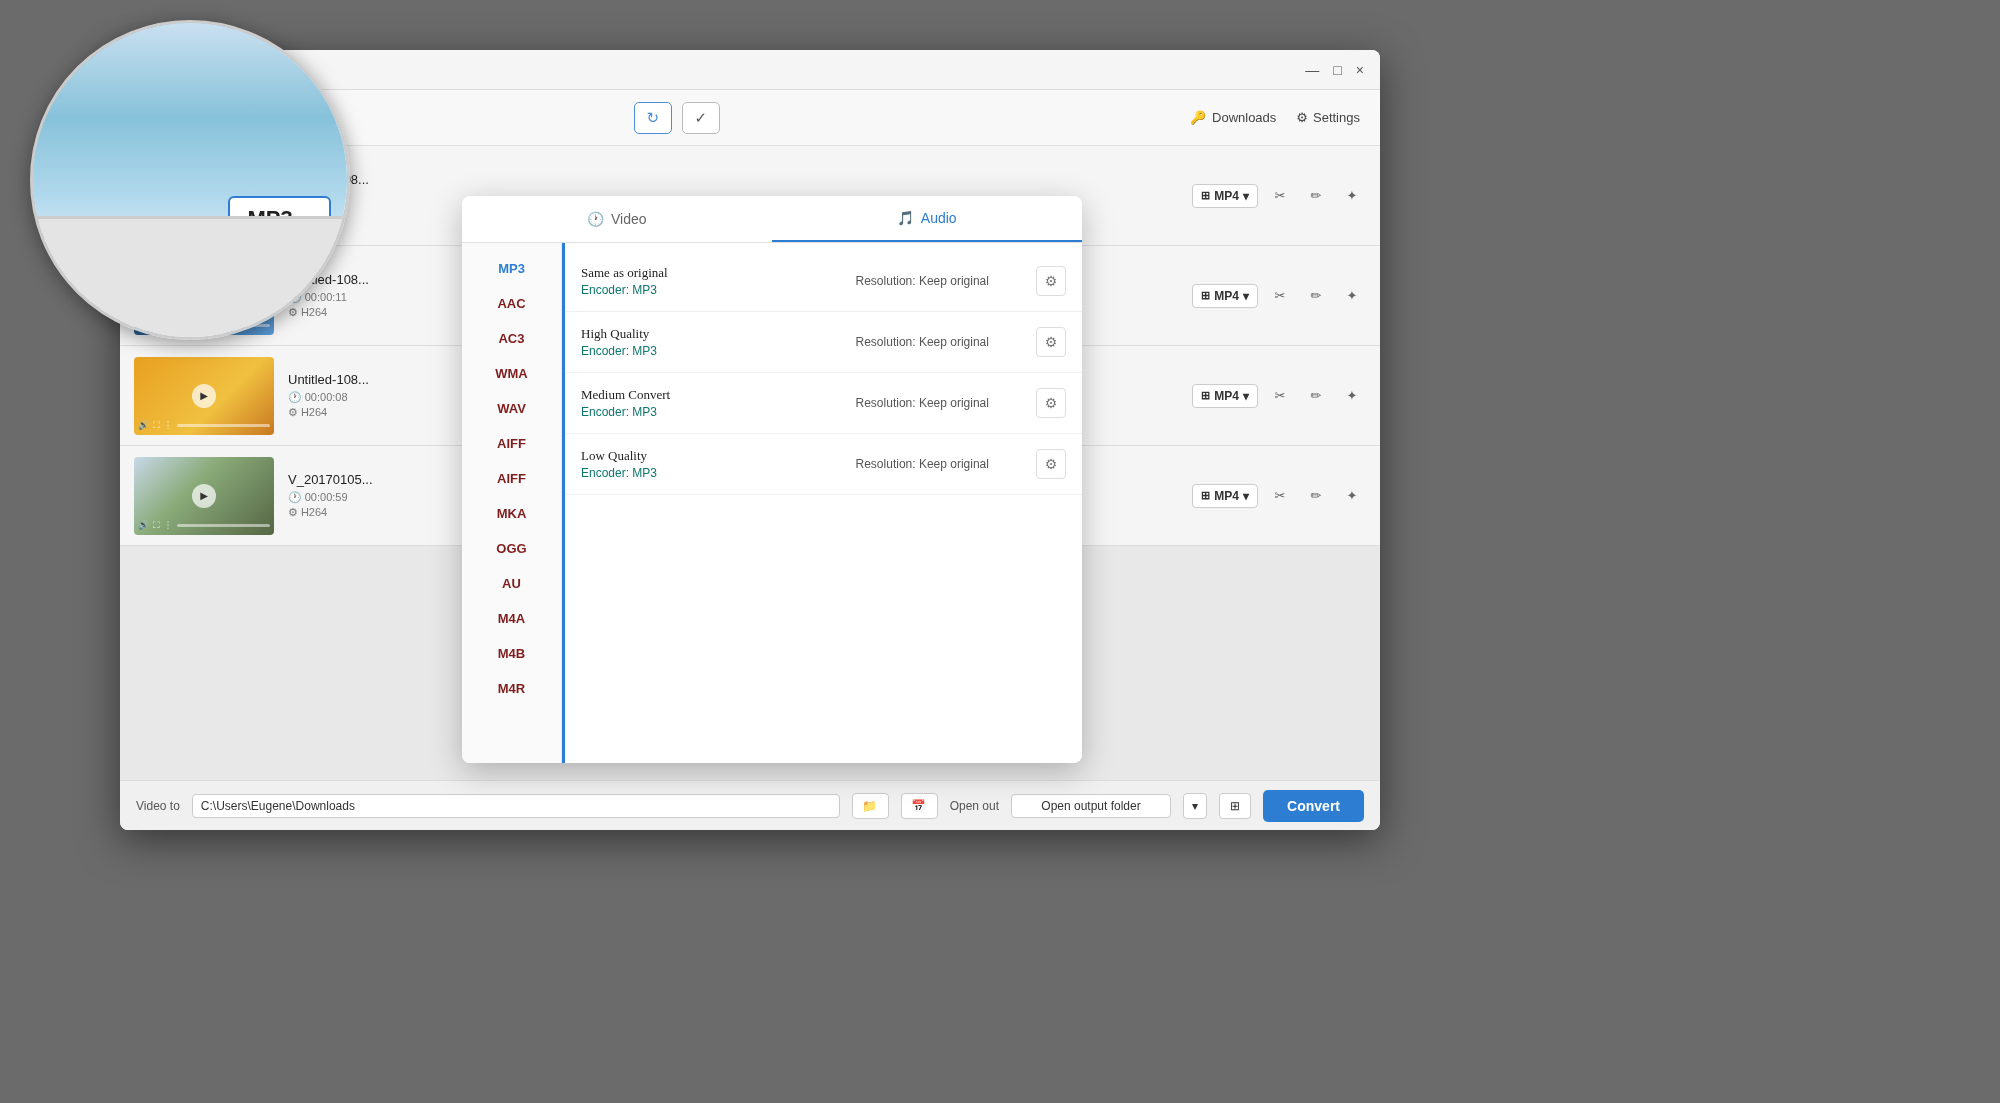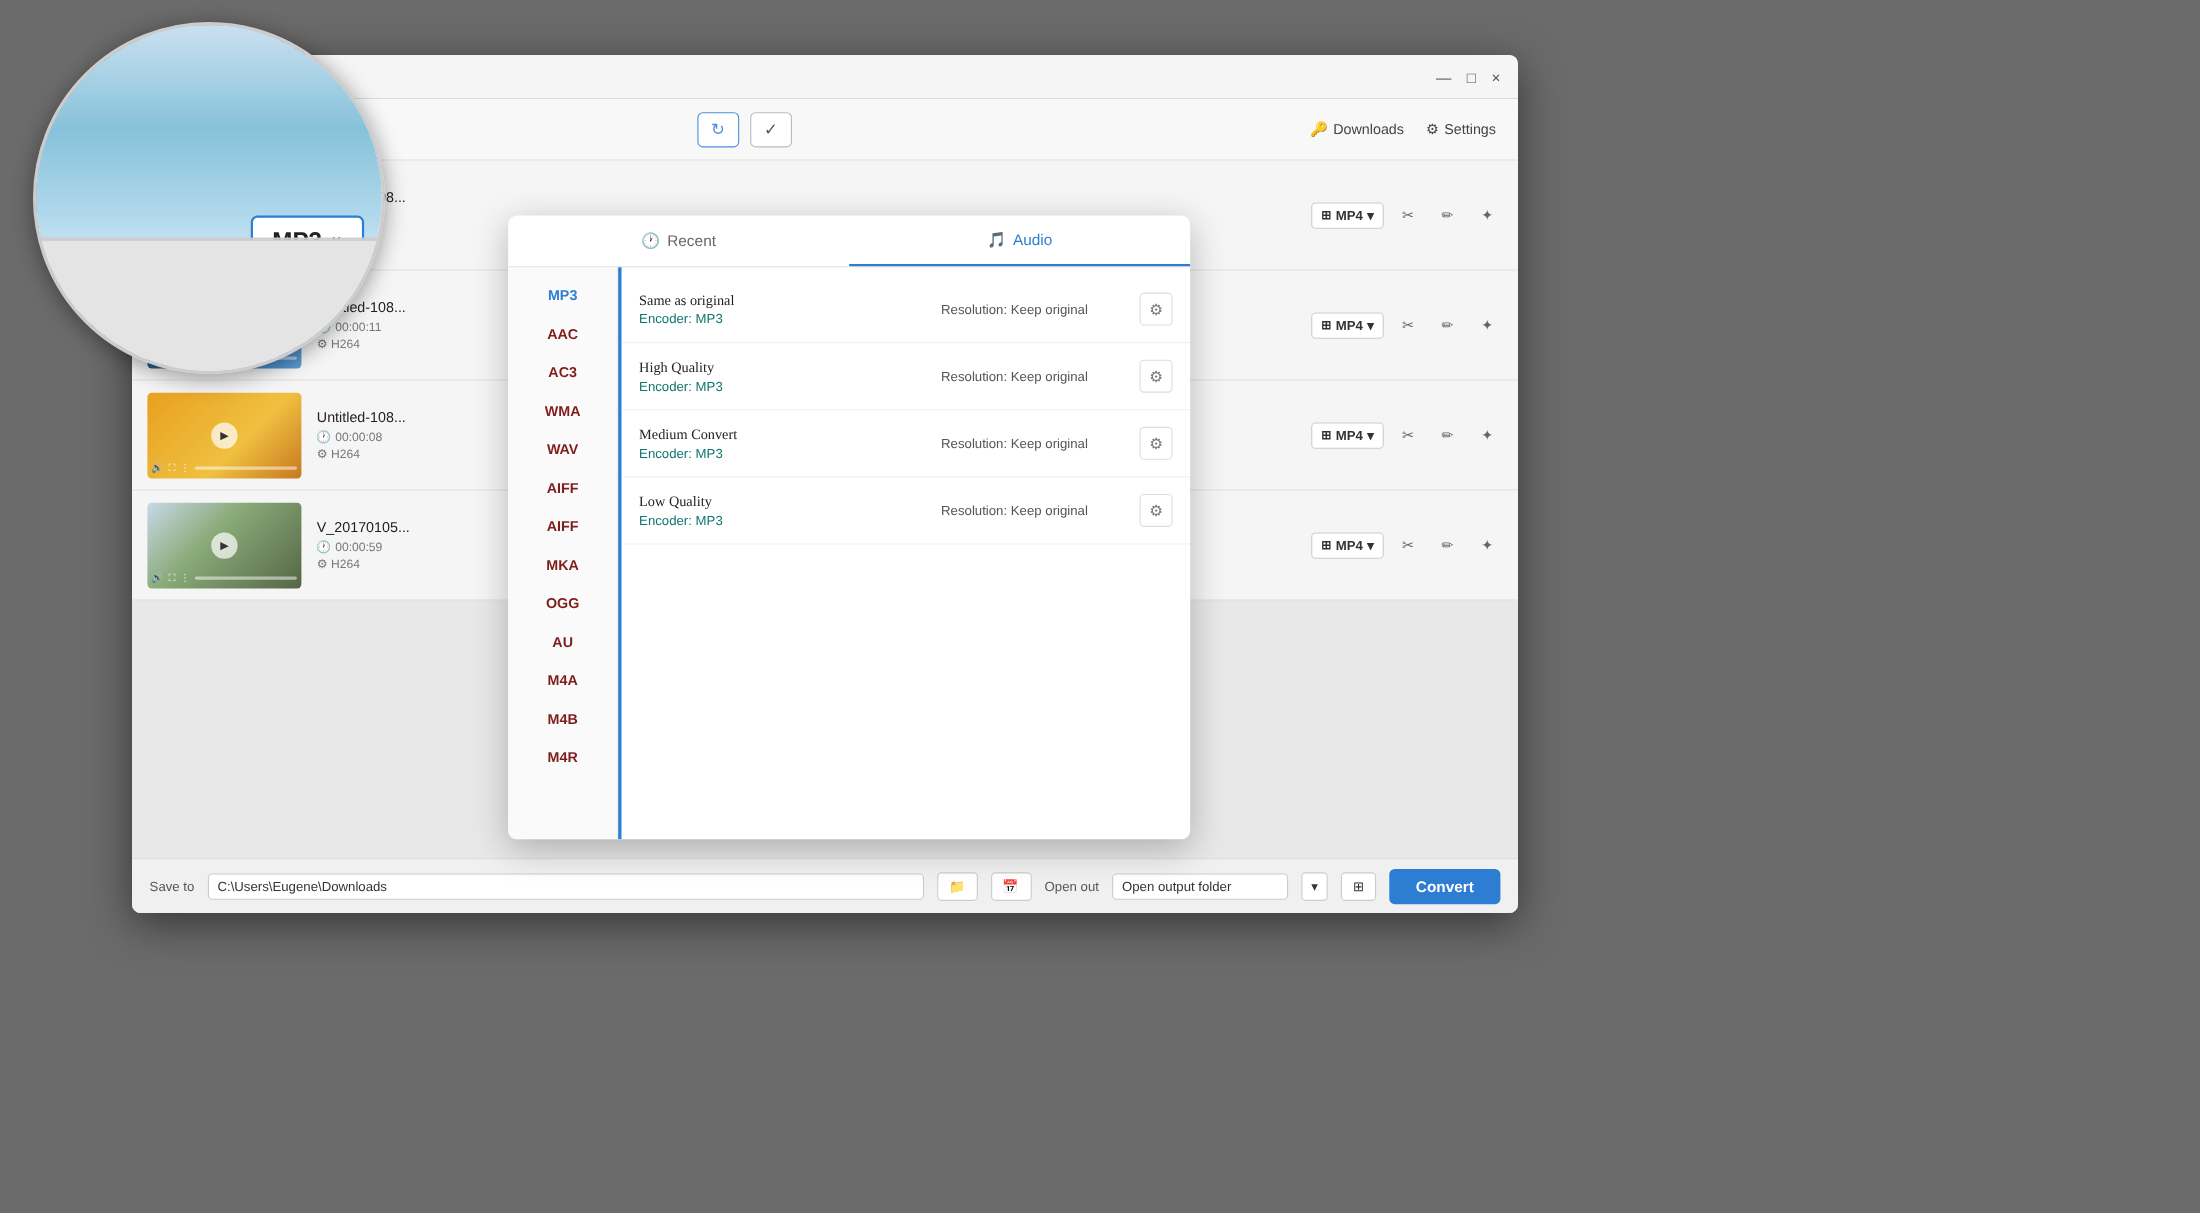--- a/index.html
+++ b/index.html
@@ -619,42 +619,42 @@
           <span>▾</span>
         </div>
         <div class="action-icon" style="font-size:13px;">✂</div>
         <div class="action-icon" style="font-size:13px;">✏</div>
         <div class="action-icon" style="font-size:13px;">✦</div>
       </div>
     </div>
     </div>
 
   <div class="bottom-bar">
-    <span class="save-to-label">Save to</span>
+    <span class="save-to-label">Video to</span>
     <div class="save-path">C:\Users\Eugene\Downloads</div>
     <div class="bottom-btn">
       <span>📁</span>
     </div>
     <div class="bottom-btn">
       <span>📅</span>
     </div>
     <span class="save-to-label">Open out</span>
-    <div class="save-path" style="max-width:160px;">Open output folder</div>
+    <div class="save-path" style="max-width:160px;text-align:center;">Open output folder</div>
     <div class="bottom-btn" style="padding:5px 8px;">▾</div>
     <div class="bottom-btn">⊞</div>
     <button class="convert-btn">Convert</button>
   </div>
 </div>
 
 <div class="dropdown-modal">
 
   <div class="modal-tabs">
     <div class="modal-tab">
       <span>🕐</span>
-      <span>Recent</span>
+      <span>Video</span>
     </div>
     <div class="modal-tab active">
       <span>🎵</span>
       <span>Audio</span>
     </div>
   </div>
 
   <div class="modal-body">
 
     <div class="format-list" id="format-list-container">

